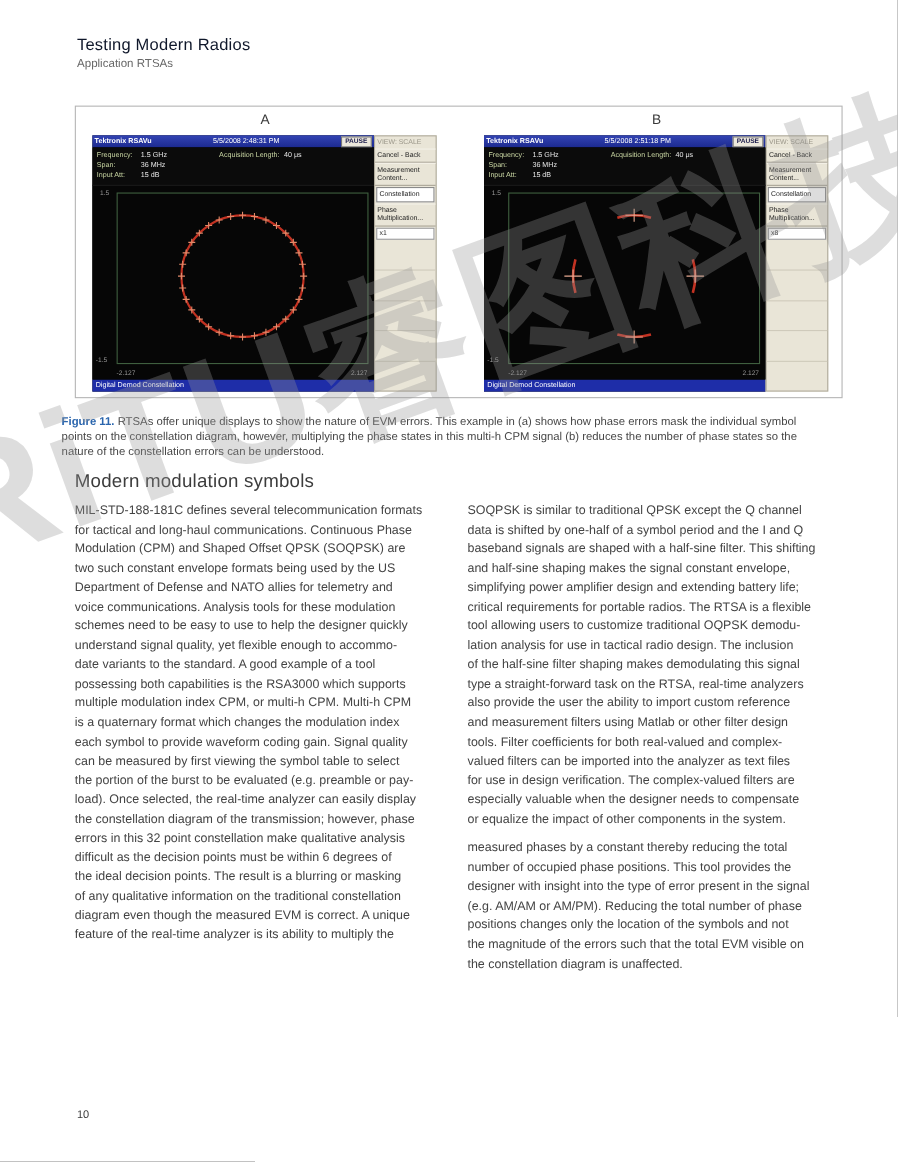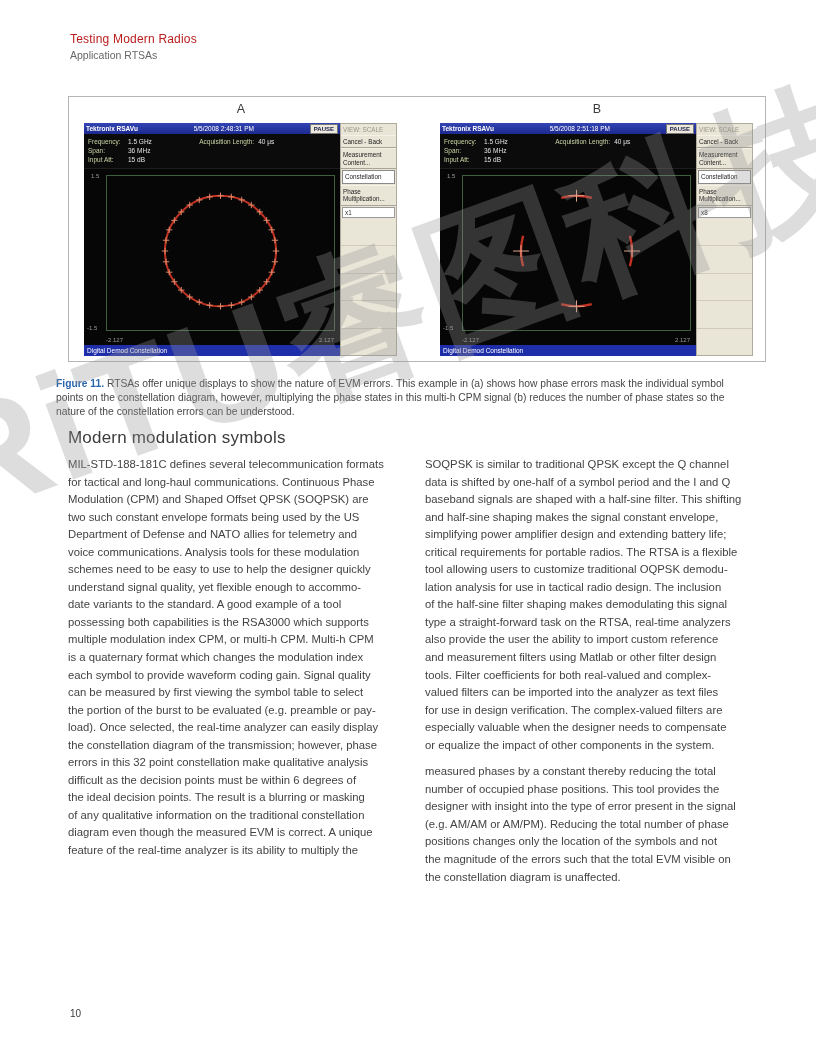--- a/index.html
+++ b/index.html
@@ -1,21 +1,21 @@
 <!DOCTYPE html>
 <html><head>
 <meta charset="utf-8">
 <style>
   html,body{margin:0;padding:0;background:#999;}
   .page{position:relative;width:816px;height:1056px;background:#ffffff;margin:0 auto;
         font-family:"Liberation Sans",sans-serif;overflow:hidden;}
 
   
   .doc-header{position:absolute;left:70px;top:32px;}
-  .doc-title{font-size:12px;color:#b91c1c;letter-spacing:.2px;}
+  .doc-title{font-size:15px;color:#0f172a;letter-spacing:.2px;}
   .doc-sub{font-size:10.5px;color:#676767;margin-top:3px;}
 
   
   .figure-box{position:absolute;left:68px;top:96px;width:698px;height:266px;
               border:1px solid #b5b5b5;background:#fff;box-sizing:border-box;}
   .fig-label{position:absolute;top:5px;width:20px;text-align:center;font-size:12.5px;color:#3a3a3a;}
   .fig-label.la{left:162px;}
   .fig-label.lb{left:518px;}
 
   .rsa{position:absolute;top:26px;width:313px;height:233px;display:flex;}

